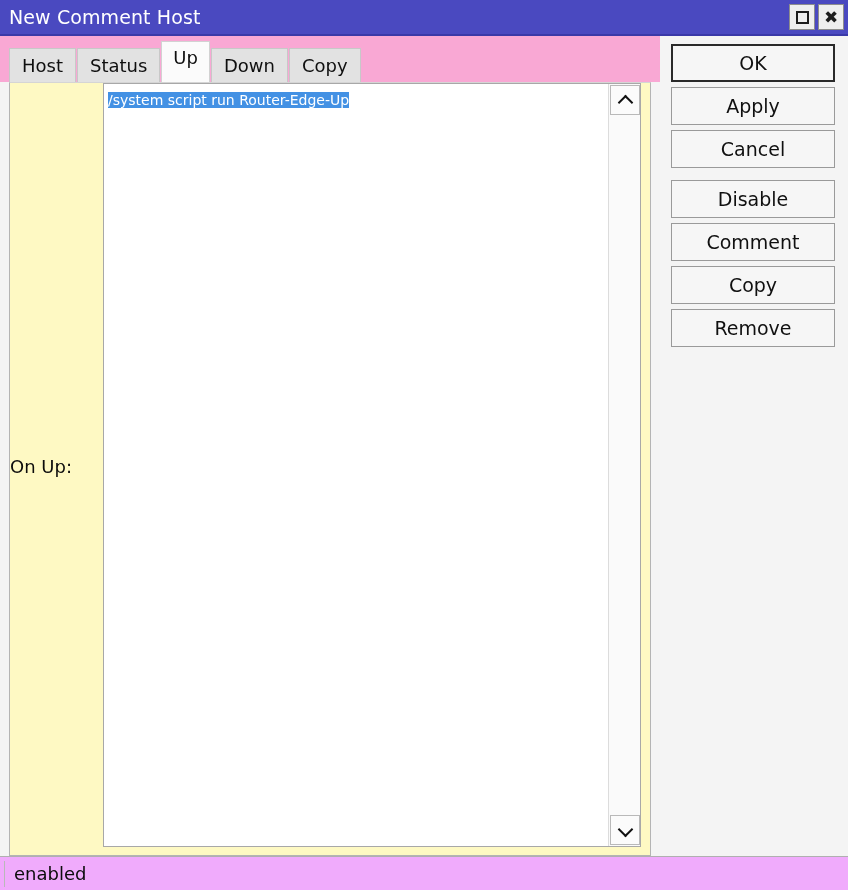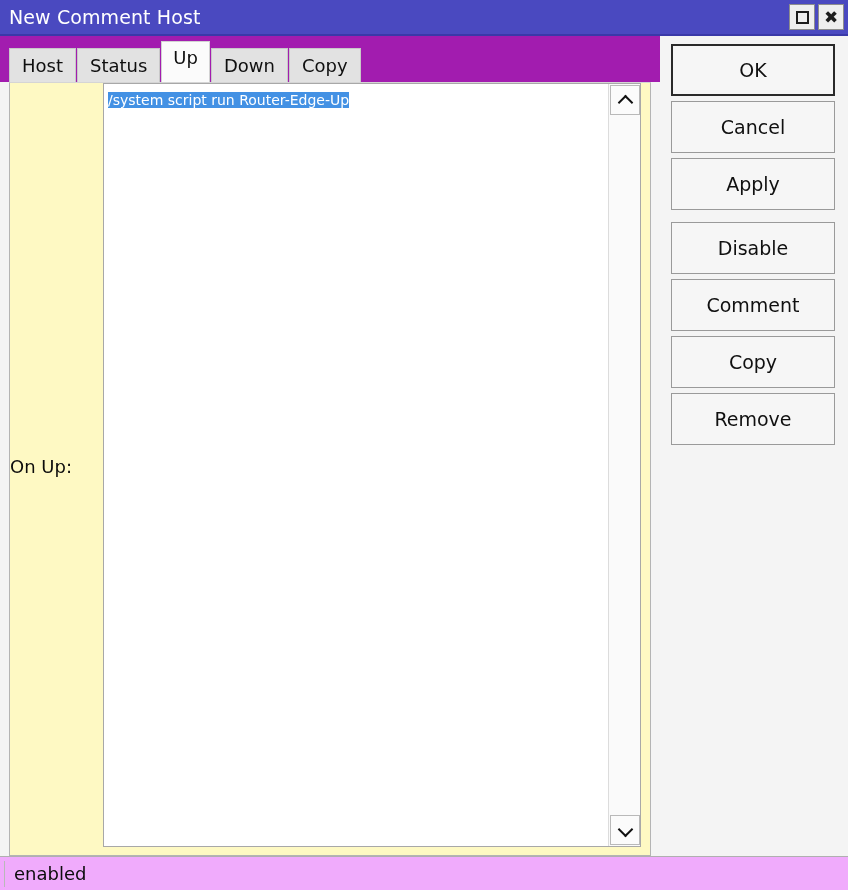--- a/index.html
+++ b/index.html
@@ -93,21 +93,21 @@
 
   
   .tabstrip {
     position: relative;
     height: 46px;
     flex: 0 0 46px;
     display: flex;
     align-items: flex-end;
     padding-left: 9px;
     box-sizing: border-box;
-    background: #a21caf;
+    background: #f9a8d4;
   }
   .tab {
     height: 34px;
     background: #e2e2e2;
     border: 1px solid #c8c8c8;
     border-bottom: none;
     box-sizing: border-box;
     display: flex;
     align-items: center;
     justify-content: center;
@@ -235,21 +235,21 @@
 
   
   .btn-col {
     flex: 1 1 auto;
     padding: 8px 13px 0 11px;
     box-sizing: border-box;
     display: flex;
     flex-direction: column;
   }
   .btn {
-    height: 52px;
+    height: 38px;
     background: #f6f6f6;
     border: 1px solid #9a9a9a;
     box-sizing: border-box;
     display: flex;
     align-items: center;
     justify-content: center;
     font-size: 19px;
     color: #101010;
     cursor: pointer;
     margin-bottom: 5px;
@@ -329,22 +329,22 @@
               <span class="chev down"></span>
             </div>
           </div>
         </div>
 
       </div>
     </div>
 
     <div class="btn-col">
       <div class="btn default">OK</div>
+      <div class="btn">Apply</div>
       <div class="btn">Cancel</div>
-      <div class="btn">Apply</div>
       <div class="btn group-gap">Disable</div>
       <div class="btn">Comment</div>
       <div class="btn">Copy</div>
       <div class="btn">Remove</div>
     </div>
 
   </div>
 
   <div class="statusbar">
     <span class="status-text">enabled</span>

